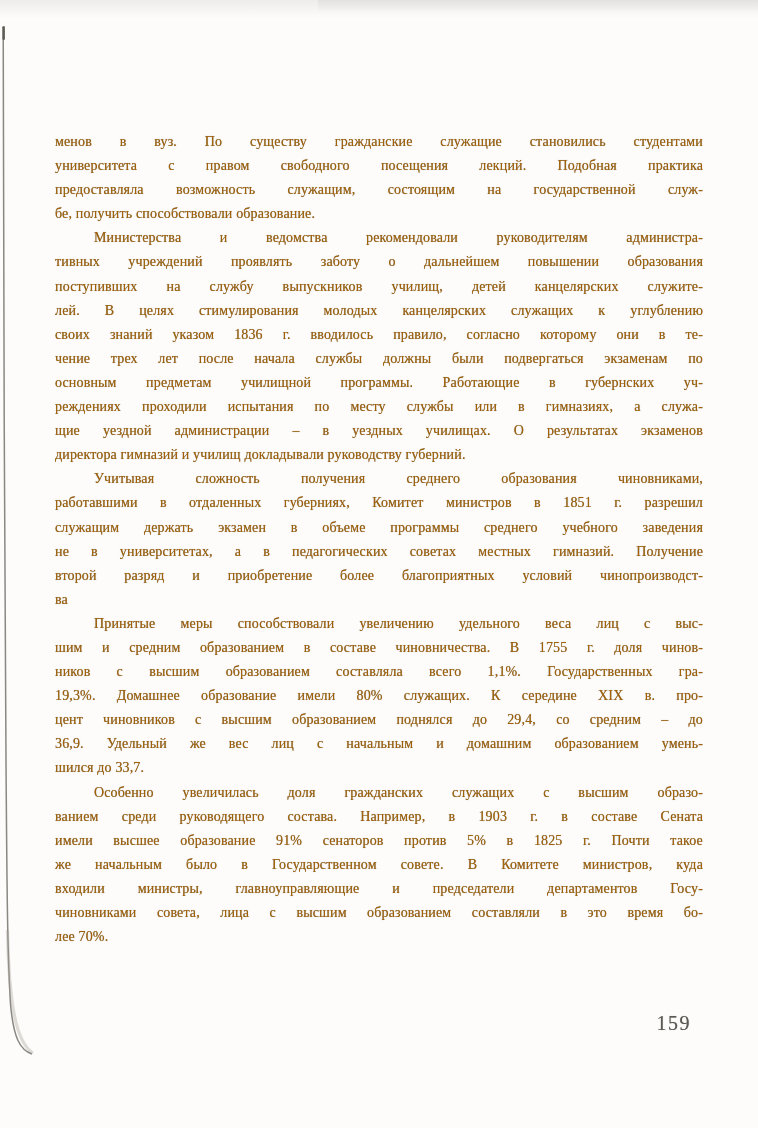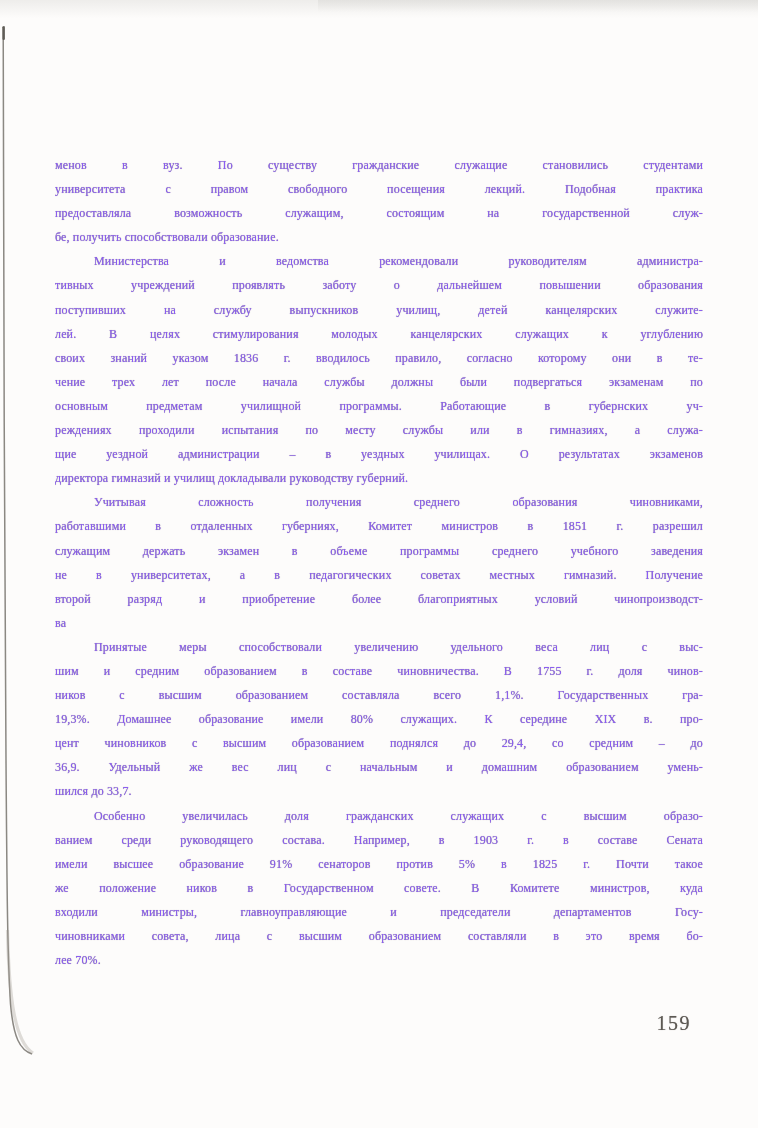--- a/index.html
+++ b/index.html
@@ -37,26 +37,25 @@
     top: 0; left: 0;
     width: 48px; height: 1128px;
     pointer-events: none;
   }
   .textblock {
     position: absolute;
     left: 55px;
     top: 130px;
     width: 648px;
     font-family: "Liberation Serif", "DejaVu Serif", serif;
-    font-size: 12px;
+    font-size: 14px;
     line-height: 24.1px;
-    color: #8b5cf6;
+    color: #a16207;
     text-shadow: 0 0 0.7px rgba(86, 82, 76, 0.75);
     letter-spacing: 0.15px;
-    margin-top: 23px;
   }
   .para { margin: 0; }
   .tline {
     text-align: justify;
     height: 24.1px;
     overflow: hidden;
     white-space: normal;
   }
   
   .tline::after {
@@ -129,21 +128,21 @@
         <div class="tline">ников с высшим образованием составляла всего 1,1%. Государственных гра-</div>
         <div class="tline">19,3%. Домашнее образование имели 80% служащих. К середине XIX в. про-</div>
         <div class="tline">цент чиновников с высшим образованием поднялся до 29,4, со средним – до</div>
         <div class="tline">36,9. Удельный же вес лиц с начальным и домашним образованием умень-</div>
         <div class="tline lastline">шился до 33,7.</div>
       </div>
       <div class="para">
         <div class="tline indent">Особенно увеличилась доля гражданских служащих с высшим образо-</div>
         <div class="tline">ванием среди руководящего состава. Например, в 1903 г. в составе Сената</div>
         <div class="tline">имели высшее образование 91% сенаторов против 5% в 1825 г. Почти такое</div>
-        <div class="tline">же положение ников в Государственном совете. В Комитете министров, куда</div>
+        <div class="tline">же начальным было в Государственном совете. В Комитете министров, куда</div>
         <div class="tline">входили министры, главноуправляющие и председатели департаментов Госу-</div>
         <div class="tline">чиновниками совета, лица с высшим образованием составляли в это время бо-</div>
         <div class="tline lastline">лее 70%.</div>
       </div>
     </main>
 
   <div class="page-number">159</div>
 
 </div>
 

